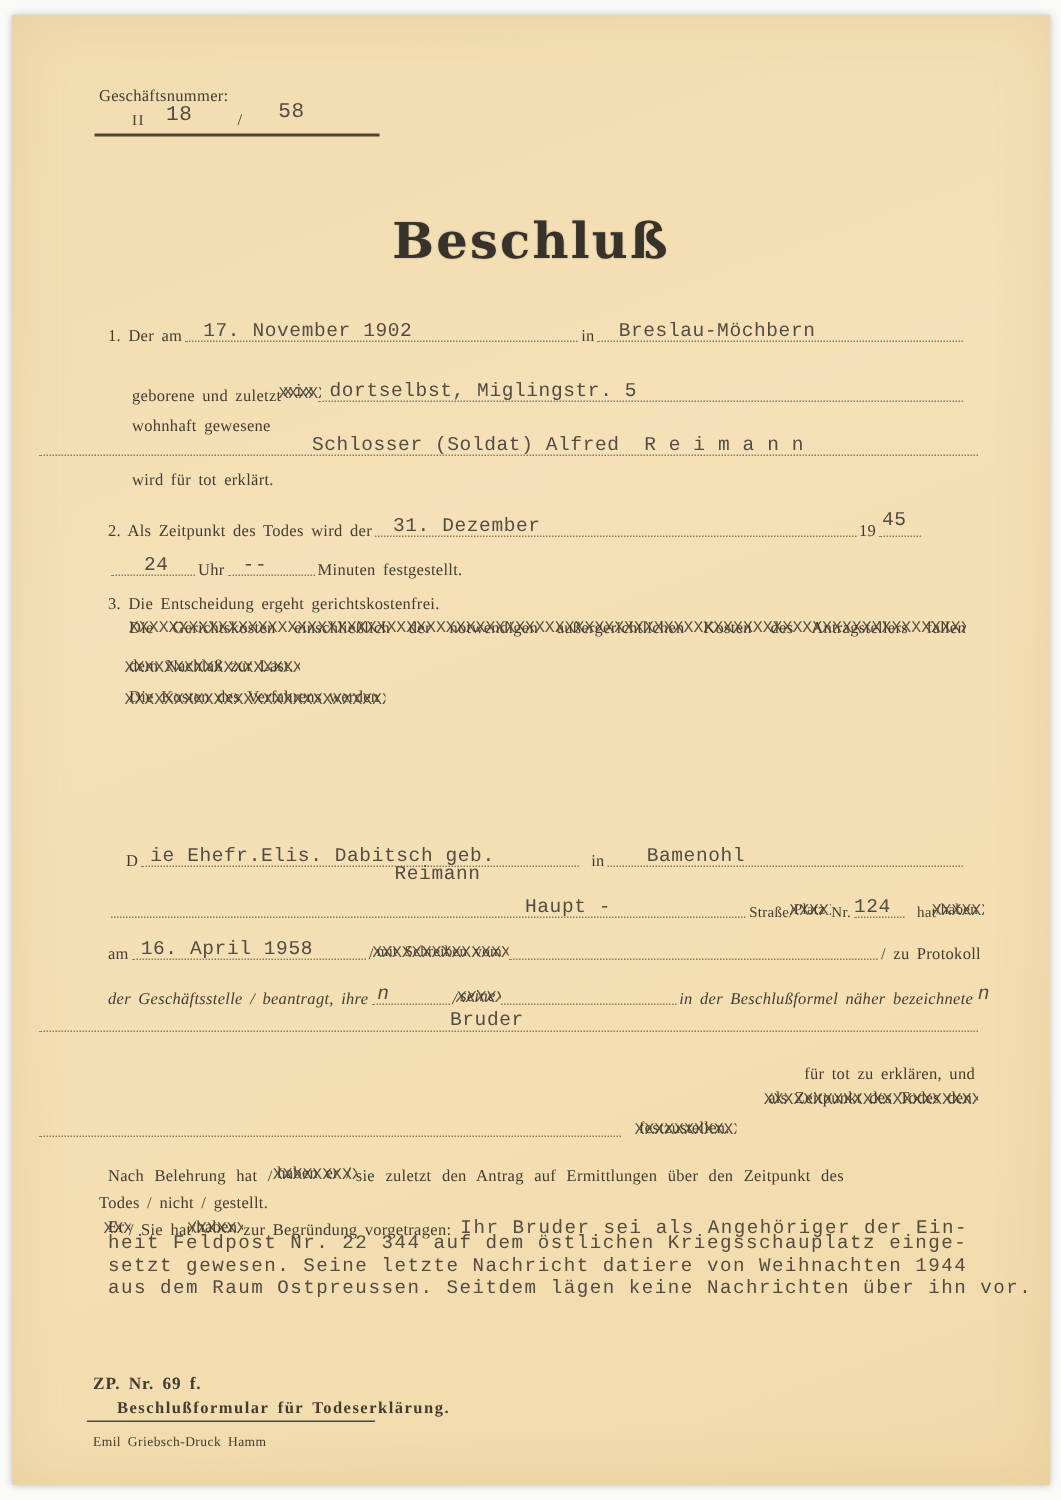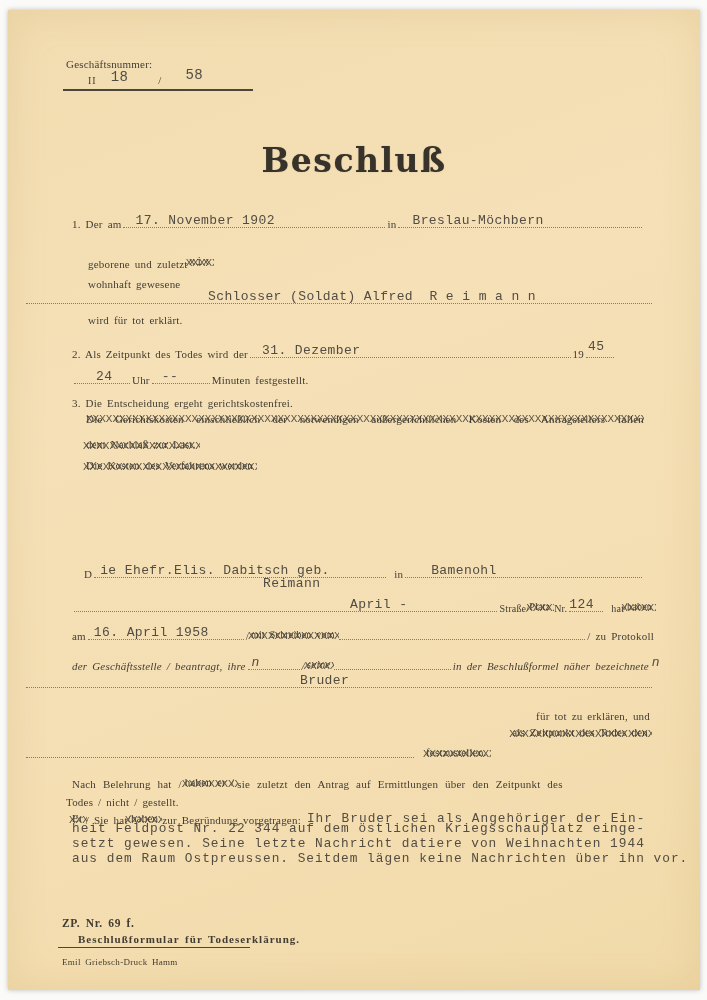--- a/index.html
+++ b/index.html
@@ -88,20 +88,23 @@
       <span class="t" style="left:14px;">Breslau-Möchbern</span>
     </span>
   </div>
 
   <div class="row" style="left:80px; right:56px; top:236px; height:24px;">
     <span class="p">geborene und zuletzt</span>
     <span class="struck" style="margin:0 0 1px 1px;">
       <span class="t sm">xix</span>
       <span class="xlayer">XXXXXXXXXXXXXXXXXXXXXXXXXXXXXXXXXXXXXXXXXXXXXXXXXXXXXXXXXXXXXXXXXXXXXXXXXXXXXXXXXXXXXXXXXXXXXXXXXXXXXXXXXXXXXXXXXXXXXX</span>
     </span>
+    <span class="dot grow">
+      <span class="t" style="left:8px;">dortselbst, Miglingstr. 5</span>
+    </span>
   </div>
 
   <div class="abs" style="left:80px; top:264px;">
     <span class="p">wohnhaft gewesene</span>
   </div>
 
   <div class="row" style="left:16px; right:46px; top:272px; height:24px;">
     <span class="dot grow">
       <span class="t" style="left:182px;">Schlosser (Soldat) Alfred  R e i m a n n</span>
     </span>
@@ -164,21 +167,21 @@
     <span class="dot grow">
       <span class="t" style="left:26px;">Bamenohl</span>
     </span>
   </div>
   <div class="abs" style="left:255px; top:563px;">
     <span class="t">Reimann</span>
   </div>
 
   <div class="row" style="left:64px; right:48px; top:580px; height:24px;">
     <span class="dot grow">
-      <span class="t" style="left:276px;">April -</span>
+      <span class="t" style="left:276px;">Haupt -</span>
     </span>
     <span class="p sm">Straße/</span>
     <span class="struck">
       <span class="p sm">Platz</span>
       <span class="xlayer">XXXXXXXXXXXXXXXXXXXXXXXXXXXXXXXXXXXXXXXXXXXXXXXXXXXXXXXXXXXXXXXXXXXXXXXXXXXXXXXXXXXXXXXXXXXXXXXXXXXXXXXXXXXXXXXXXXXXXX</span>
     </span>
     <span class="p sm" style="margin-left:4px;">Nr.</span>
     <span class="dot" style="flex:0 0 34px;">
       <span class="t" style="left:0;margin-top:46px;">124</span>
     </span>

